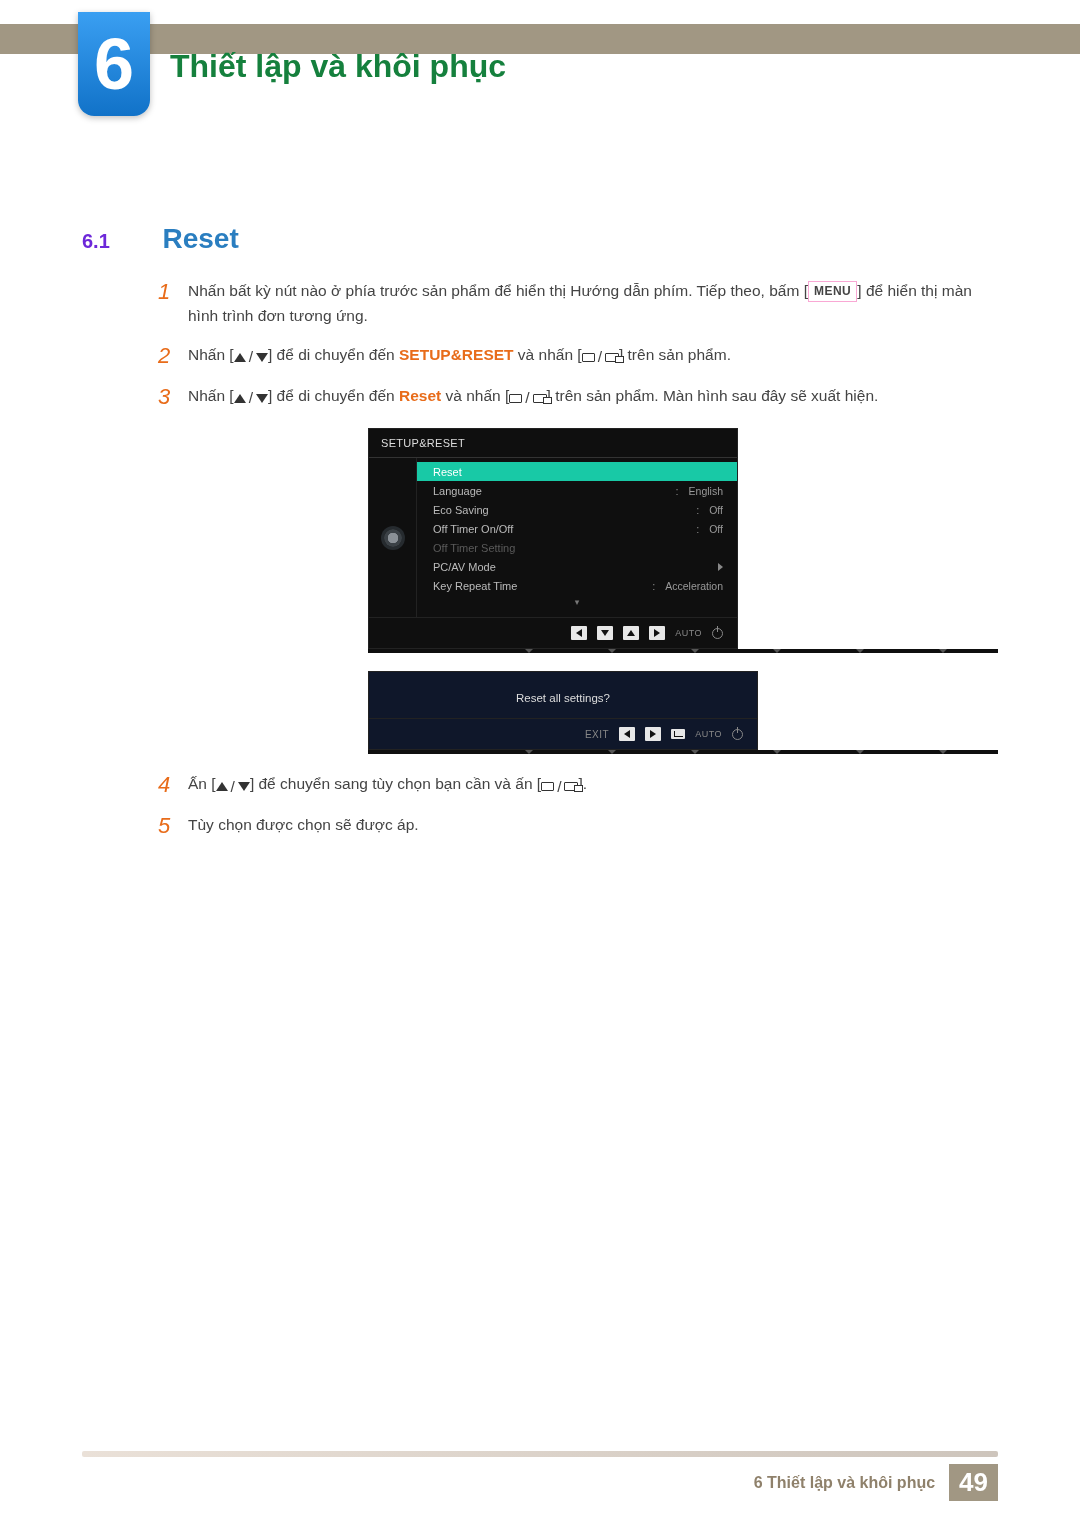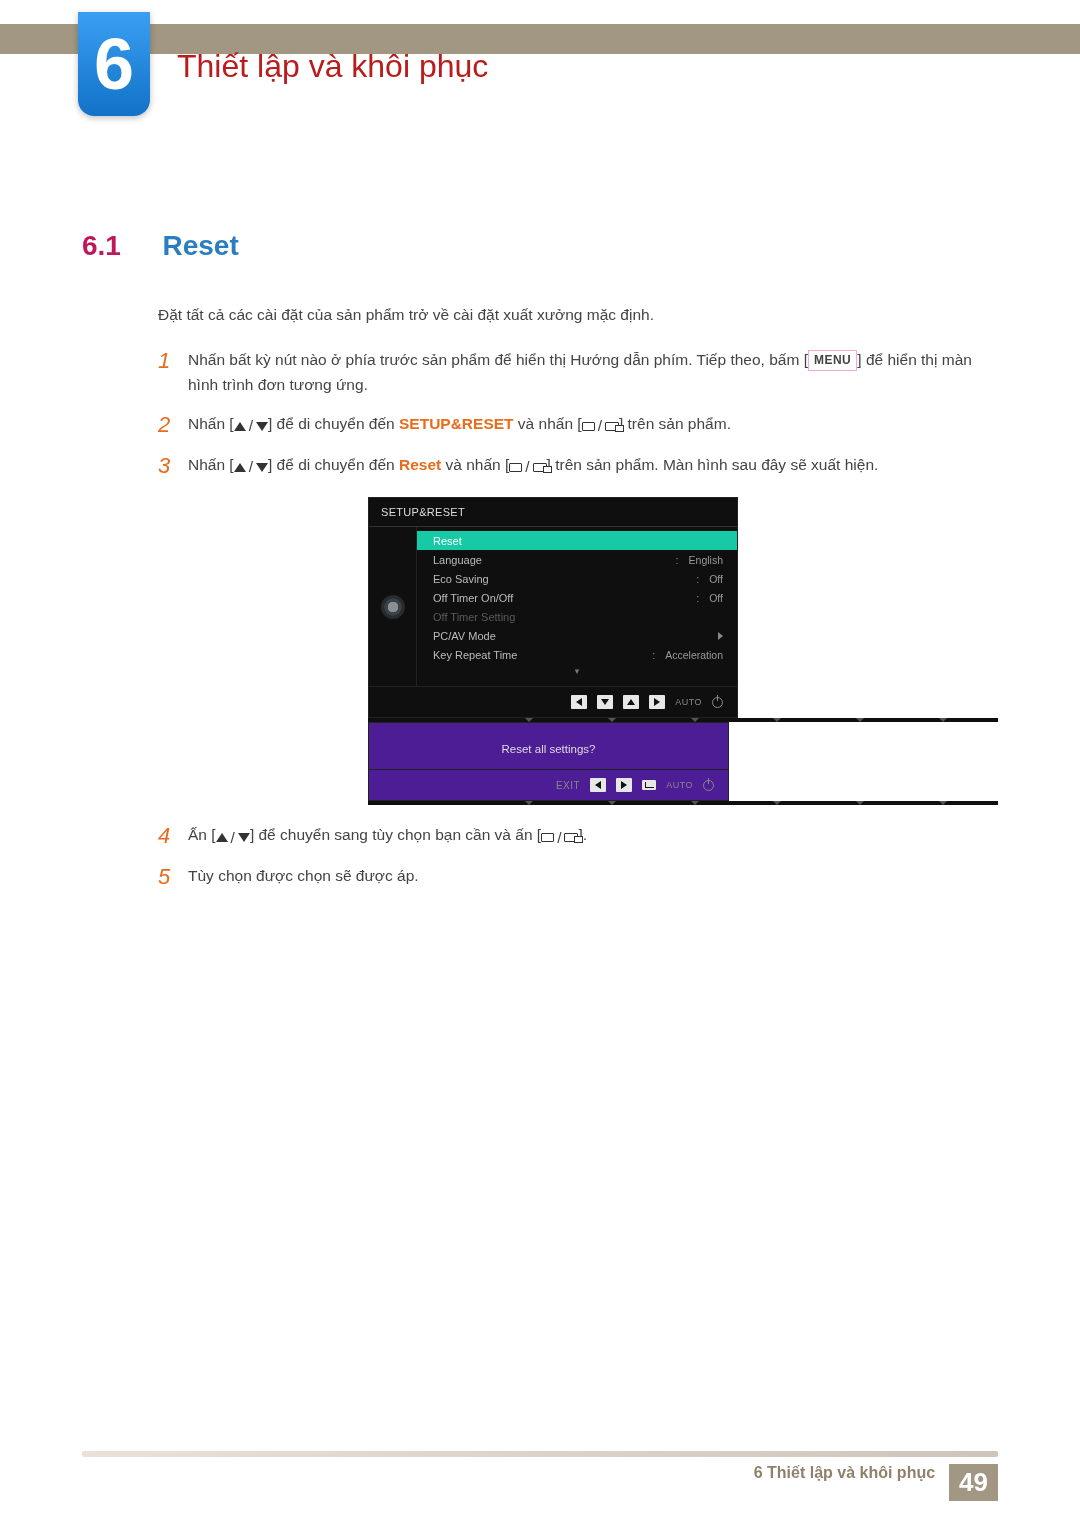--- a/index.html
+++ b/index.html
@@ -35,36 +35,36 @@
   }
   .chapter-badge span {
     color: #fff;
     font-size: 72px;
     font-weight: bold;
     line-height: 1;
   }
   .chapter-title {
     position: absolute;
     top: 48px;
-    left: 177px;
+    left: 170px;
     font-size: 32px;
-    font-weight: normal;
-    color: #b91c1c;
+    font-weight: bold;
+    color: #15803d;
   }
   .content {
     position: absolute;
     top: 190px;
     left: 82px;
     right: 82px;
   }
   .section-num {
     display: inline-block;
-    font-size: 28px;
-    font-weight: bold;
-    color: #be185d;
+    font-size: 20px;
+    font-weight: bold;
+    color: #6d28d9;
     width: 76px;
     margin-top: 40px;
   }
   .section-title {
     display: inline-block;
     font-size: 28px;
     font-weight: bold;
     color: #2a7ec0;
   }
   .intro {
@@ -187,41 +187,41 @@
   .osd-power {
     width:11px;height:11px;border:1.4px solid #888;border-radius:50%;position:relative;
   }
   .osd-power::after{content:"";position:absolute;top:-3px;left:4px;width:1.4px;height:6px;background:#888;}
   .osd-foot-cup {
     height:4px; background:#0f0f0f; display:flex; justify-content:space-around; padding:0 14px 3px 120px;
   }
   .osd-foot-cup span{width:0;height:0;border-left:4px solid transparent;border-right:4px solid transparent;border-top:4px solid #555;}
 
   .osd2 {
-    width:361px;background:#4c1d95;border:1px solid #222;color:#ccc;font-size:11px;
+    width:390px;background:#0f172a;border:1px solid #222;color:#ccc;font-size:11px;margin-top:18px;
   }
   .osd2-q { text-align:center; padding: 20px 0 14px 0; font-size:11.5px; color:#ddd; }
   .osd2-opts { display:flex; justify-content:center; gap:60px; padding:8px 0 22px 0; font-size:11px;}
   .osd2-yes { color:#ddd; }
   .osd2-no { background:#18c9a6; color:#fff; padding:2px 24px; }
   .osd2-footer {
     display:flex;justify-content:flex-end;align-items:center;gap:10px;padding:8px 14px;border-top:1px solid #222;
   }
   .osd-exit { font-size:10px;color:#888;letter-spacing:0.5px; }
   .osd-enter { width:14px;height:10px;background:#e7e7e7;border-radius:1px;position:relative;}
   .osd-enter::after{content:"";position:absolute;right:2px;bottom:2px;width:8px;height:5px;border-left:1.5px solid #111;border-bottom:1.5px solid #111;}
 
   
   .page-footer {
     position:absolute;
     bottom:26px;
     left:0; right:0;
     display:flex;
     justify-content:flex-end;
-    align-items:flex-start;
+    align-items:center;
     padding-right:82px;
   }
   .footer-divider {
     position:absolute;
     bottom:70px; left:82px; right:82px;
     height:6px;
     background: linear-gradient(90deg, #d9c8b8 0%, #a59585 100%);
     border-radius:2px;
     opacity:0.55;
   }
@@ -240,21 +240,20 @@
 
 <div class="chapter-badge">
   <span>6</span>
 </div>
 <div class="chapter-title">Thiết lập và khôi phục</div>
 
 <div class="content">
   <span class="section-num">6.1</span>
   <span class="section-title">Reset</span>
 
-  <div class="intro">Đặt tất cả các cài đặt của sản phẩm trở về cài đặt xuất xưởng mặc định.</div>
 
 
   <div class="steps">
 
     <div class="step">
       <span class="step-num">1</span>
       <span class="step-body">
         <span>Nhấn bất kỳ nút nào ở phía trước sản phẩm để hiển thị Hướng dẫn phím. Tiếp theo, bấm [</span><span class="kbd">MENU</span><span>] để hiển thị màn hình trình đơn tương ứng.</span>
       </span>
     </div>

